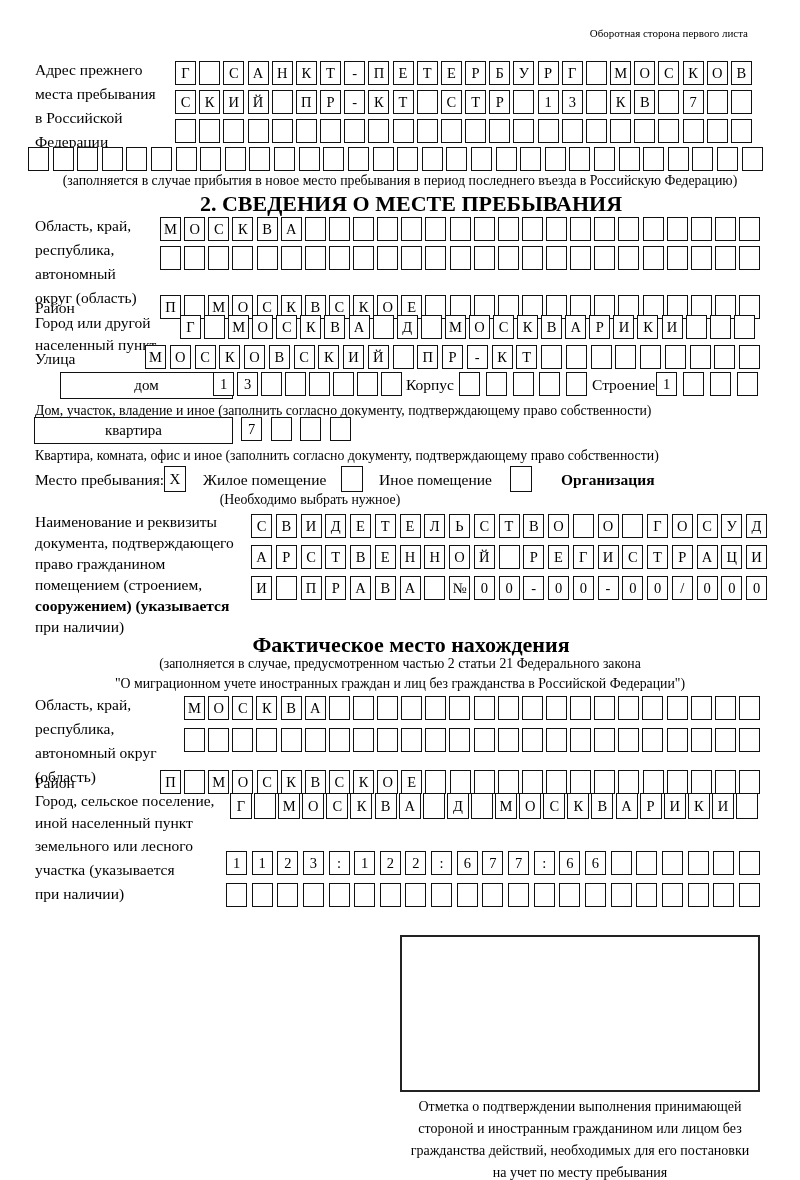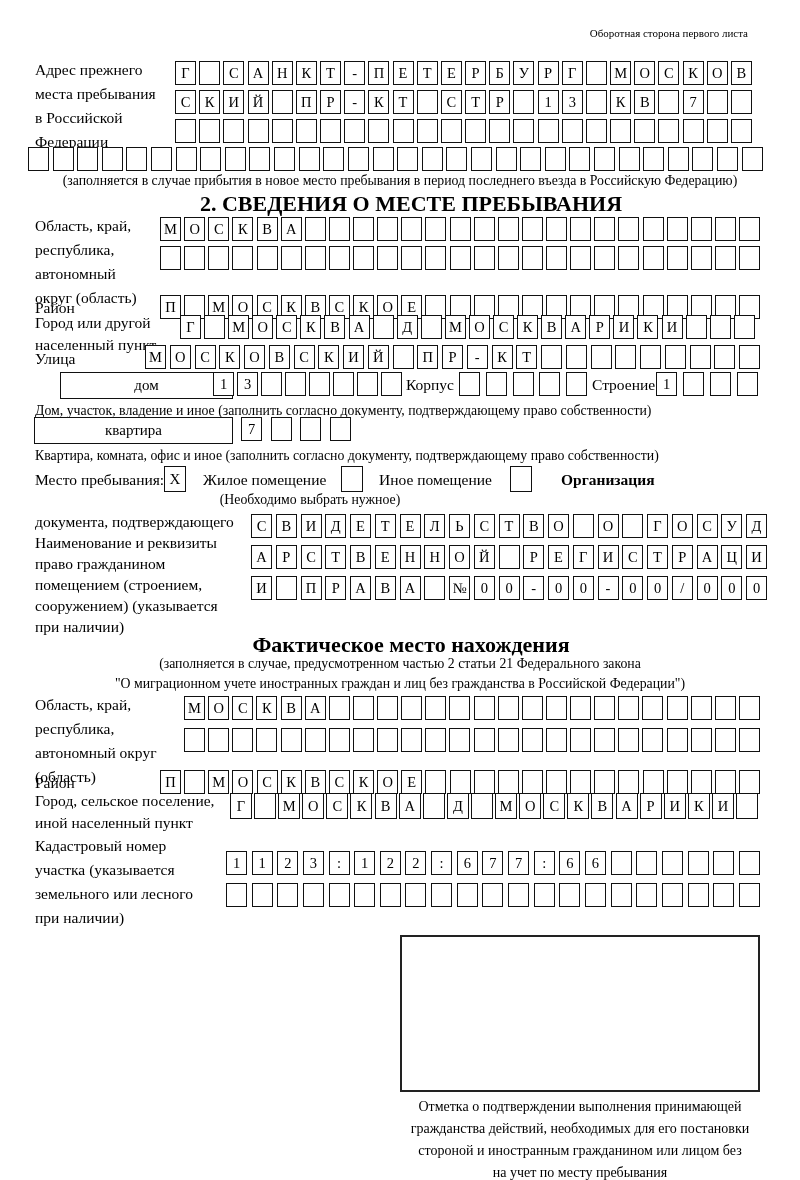--- a/index.html
+++ b/index.html
@@ -331,25 +331,25 @@
 <div class="abs label" style="left:35px;top:468px;">Место пребывания:</div>
 <div class="chk" style="left:164px;top:466px;">X</div>
 <div class="abs label" style="left:203px;top:468px;">Жилое помещение</div>
 <div class="chk" style="left:341px;top:466px;"></div>
 <div class="abs label" style="left:379px;top:468px;">Иное помещение</div>
 <div class="chk" style="left:510px;top:466px;"></div>
 <div class="abs label" style="left:561px;top:468px;font-weight:bold;">Организация</div>
 <div class="abs note center" style="left:140px;top:492px;width:340px;">(Необходимо выбрать нужное)</div>
 
 <div class="abs" style="left:35px;top:511px;">
+  <div class="label" style="line-height:21px;">Наименование и реквизиты</div>
   <div class="label" style="line-height:21px;">документа, подтверждающего</div>
-  <div class="label" style="line-height:21px;">Наименование и реквизиты</div>
   <div class="label" style="line-height:21px;">право гражданином</div>
   <div class="label" style="line-height:21px;">помещением (строением,</div>
-  <div class="label" style="line-height:21px;">сооружением) (указывается</div>
+  <div class="label" style="line-height:21px;font-weight:bold;">сооружением) (указывается</div>
   <div class="label" style="line-height:21px;">при наличии)</div>
 </div>
 <div class="boxrow" style="left:251px;top:514px;width:516px;">
     <span class="cell">С</span>
     <span class="cell">В</span>
     <span class="cell">И</span>
     <span class="cell">Д</span>
     <span class="cell">Е</span>
     <span class="cell">Т</span>
     <span class="cell">Е</span>
@@ -530,23 +530,22 @@
     <span class="cell">В</span>
     <span class="cell">А</span>
     <span class="cell">Р</span>
     <span class="cell">И</span>
     <span class="cell">К</span>
     <span class="cell">И</span>
     <span class="cell"></span>
   </div>
 
 <div class="abs" style="left:35px;top:834px;">
-  <div class="label">Кадастровый номер</div>
+  <div class="label">земельного или лесного</div>
   <div class="label">участка (указывается</div>
-  <div class="label">земельного или лесного</div>
   <div class="label">при наличии)</div>
 </div>
 <div class="boxrow" style="left:226px;top:851px;width:534px;">
     <span class="cell">1</span>
     <span class="cell">1</span>
     <span class="cell">2</span>
     <span class="cell">3</span>
     <span class="cell">:</span>
     <span class="cell">1</span>
     <span class="cell">2</span>
@@ -585,16 +584,16 @@
     <span class="cell"></span>
     <span class="cell"></span>
     <span class="cell"></span>
     <span class="cell"></span>
     <span class="cell"></span>
   </div>
 
 <div class="stamp" style="left:400px;top:935px;width:356px;height:153px;"></div>
 <div class="abs note center" style="left:368px;top:1096px;width:424px;line-height:22px;font-size:14px;white-space:normal;">
   <div>Отметка о подтверждении выполнения принимающей</div>
+  <div>стороной и иностранным гражданином или лицом без</div>
   <div>гражданства действий, необходимых для его постановки</div>
-  <div>стороной и иностранным гражданином или лицом без</div>
   <div>на учет по месту пребывания</div>
 </div>
 
 </body></html>

